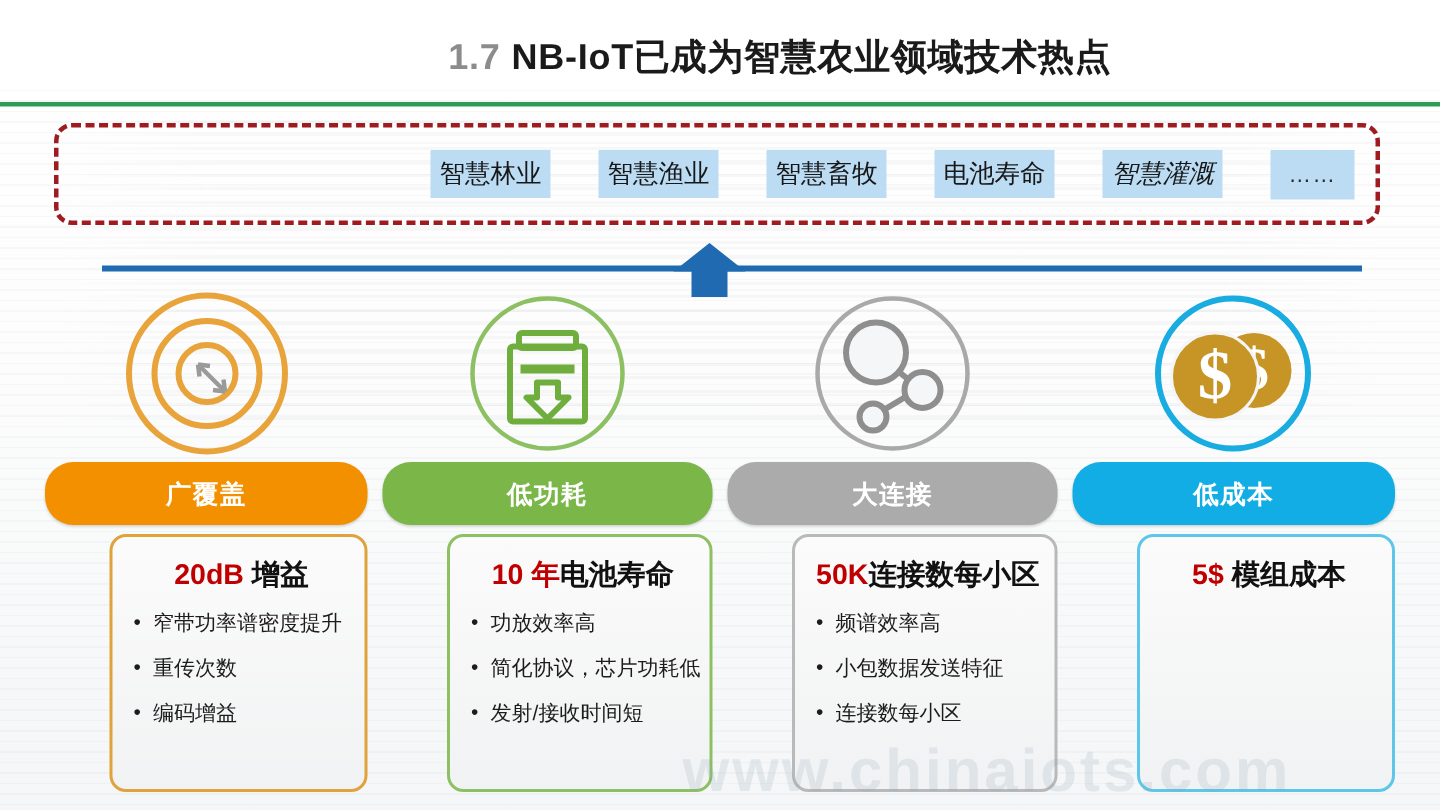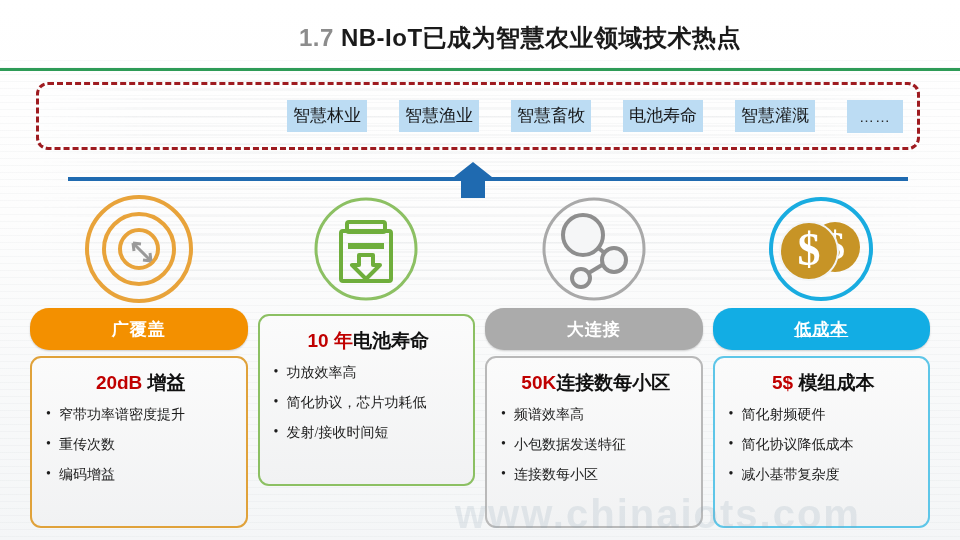--- a/index.html
+++ b/index.html
@@ -97,27 +97,28 @@
     display:flex;align-items:center;justify-content:center;
     color:#ffffff;font-size:17px;font-weight:700;letter-spacing:1px;
     box-shadow:0 1px 2px rgba(0,0,0,.18);
   }
   .body{
     margin-top:6px;height:172px;
     border:2px solid #ccc;border-radius:11px;
     background:linear-gradient(180deg,#fbfbfb 0%,#f1f2f3 100%);
     box-sizing:border-box;
     padding:12px 10px 8px 14px;
+    margin-left:43px;
   }
   .headline{
     text-align:center;font-size:19px;font-weight:700;color:#111;
     margin-bottom:12px;white-space:nowrap;
   }
   .headline .hl{color:#c00000;}
-  .bullets{list-style:none;margin:0;padding:0;font-family:Liberation Serif, serif;}
+  .bullets{list-style:none;margin:0;padding:0;}
   .bullets li{
     font-size:14px;color:#1c1c1c;line-height:1;
     margin:0 0 16px 0;position:relative;padding-left:13px;
     white-space:nowrap;
   }
   .bullets li:before{
     content:"\2022";position:absolute;left:0;top:-1px;font-size:14px;color:#1c1c1c;
   }
 
   
@@ -143,21 +144,21 @@
     <span>NB-IoT已成为智慧农业领域技术热点</span>
   </div>
   <div class="title-rule" style="background: rgb(46, 155, 87);"></div>
 
   <div class="tag-band" style="border-color: rgb(158, 27, 32);">
     <div class="tag-row">
       <span class="tag" style="background: rgb(188, 220, 243);">智慧林业</span>
       <span class="tag" style="background: rgb(188, 220, 243);">智慧渔业</span>
       <span class="tag" style="background: rgb(188, 220, 243);">智慧畜牧</span>
       <span class="tag" style="background: rgb(188, 220, 243);">电池寿命</span>
-      <span class="tag" style="background: rgb(188, 220, 243);">智慧灌溉</span>
+      <span class="tag" style="background: rgb(188, 220, 243); font-style: italic;">智慧灌溉</span>
       <span class="tag dots" style="background: rgb(188, 220, 243);">……</span>
     </div>
   </div>
 
   <div class="axis" style="background: rgb(31, 106, 176);"></div>
   <svg class="axis-arrow" viewBox="0 0 50 36">
     <polygon points="25,0 49,19 37,19 37,36 13,36 13,19 1,19" fill="#1f6ab0"></polygon>
   </svg>
 
   <div class="cols">
@@ -189,20 +190,21 @@
     <div class="col c1">
       <div class="icon-wrap">
         <svg width="112" height="112" viewBox="0 0 112 112">
           <circle cx="56" cy="56" r="50" fill="none" stroke="#8cc063" stroke-width="3"></circle>
           <rect x="37" y="29" width="38" height="10" rx="2" fill="none" stroke="#6fae3c" stroke-width="4"></rect>
           <rect x="31" y="38" width="50" height="50" rx="2" fill="none" stroke="#6fae3c" stroke-width="4"></rect>
           <rect x="38" y="50" width="36" height="6" fill="#6fae3c"></rect>
           <path d="M49 62 h14 v10 h7 l-14 14 l-14 -14 h7 z" fill="none" stroke="#6fae3c" stroke-width="4" stroke-linejoin="round"></path>
         </svg>
       </div>
+      <div class="cap" style="background: rgb(122, 182, 72);">低功耗</div>
       <div class="body">
         <div class="headline">
           <span class="hl" style="color: rgb(192, 0, 0);">10 年</span><span>电池寿命</span>
         </div>
         <ul class="bullets">
           <li>功放效率高</li>
           <li>简化协议，芯片功耗低</li>
           <li>发射/接收时间短</li>
         </ul>
       </div>
@@ -235,29 +237,24 @@
     <div class="col c3">
       <div class="icon-wrap">
         <svg width="112" height="112" viewBox="0 0 112 112">
           <circle cx="56" cy="56" r="50" fill="none" stroke="#19ace0" stroke-width="4"></circle>
           <circle cx="70" cy="54" r="25" fill="#c79426"></circle>
           <text x="70" y="66" text-anchor="middle" font-size="40" font-weight="700" fill="#ffffff" font-family="Liberation Serif, serif">$</text>
           <circle cx="44" cy="58" r="29" fill="#c79426" stroke="#f3f5f6" stroke-width="2"></circle>
           <text x="44" y="72" text-anchor="middle" font-size="46" font-weight="700" fill="#ffffff" font-family="Liberation Serif, serif">$</text>
         </svg>
       </div>
-      <div class="cap" style="background: rgb(18, 173, 228); text-decoration: underline;">低成本</div>
+      <div class="cap" style="background: rgb(18, 173, 228);">低成本</div>
       <div class="body">
         <div class="headline">
           <span class="hl" style="color: rgb(192, 0, 0);">5$</span><span> 模组成本</span>
         </div>
-        <ul class="bullets">
-          <li>简化射频硬件</li>
-          <li>简化协议降低成本</li>
-          <li>减小基带复杂度</li>
-        </ul>
       </div>
     </div>
 
   </div>
 
   <div class="watermark">www.chinaiots.com</div>
 </div>
 
 </body></html>

